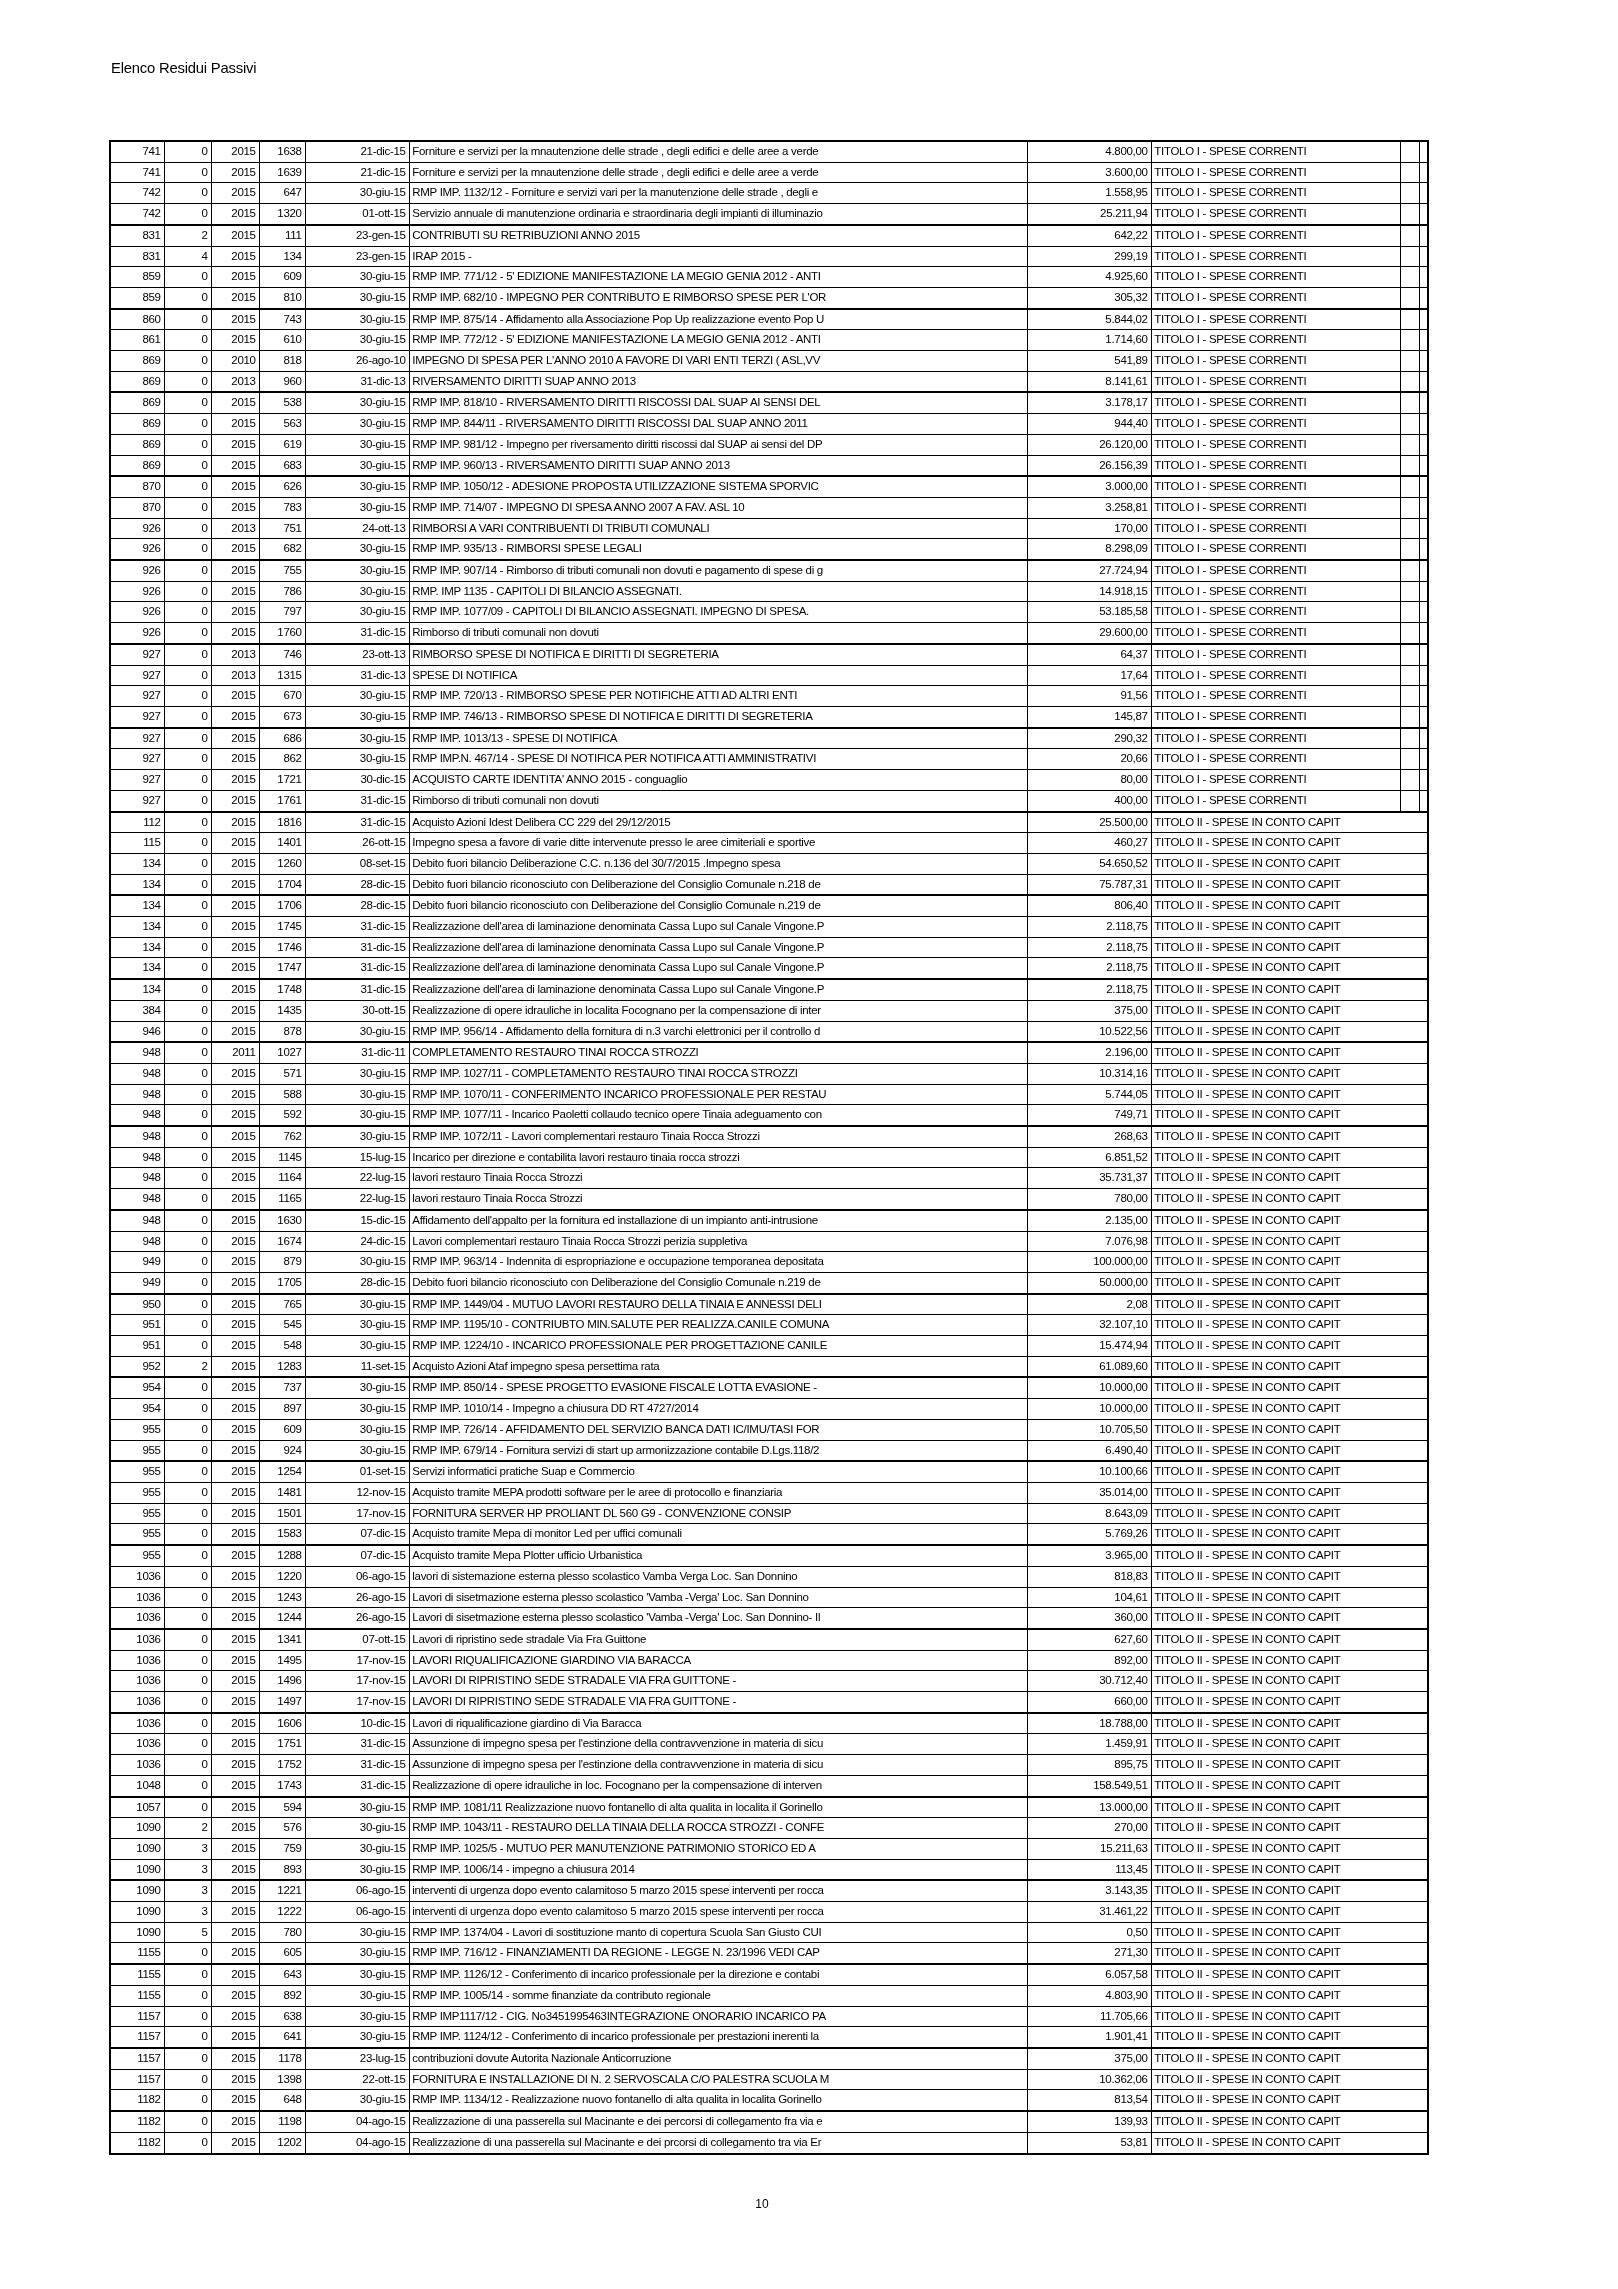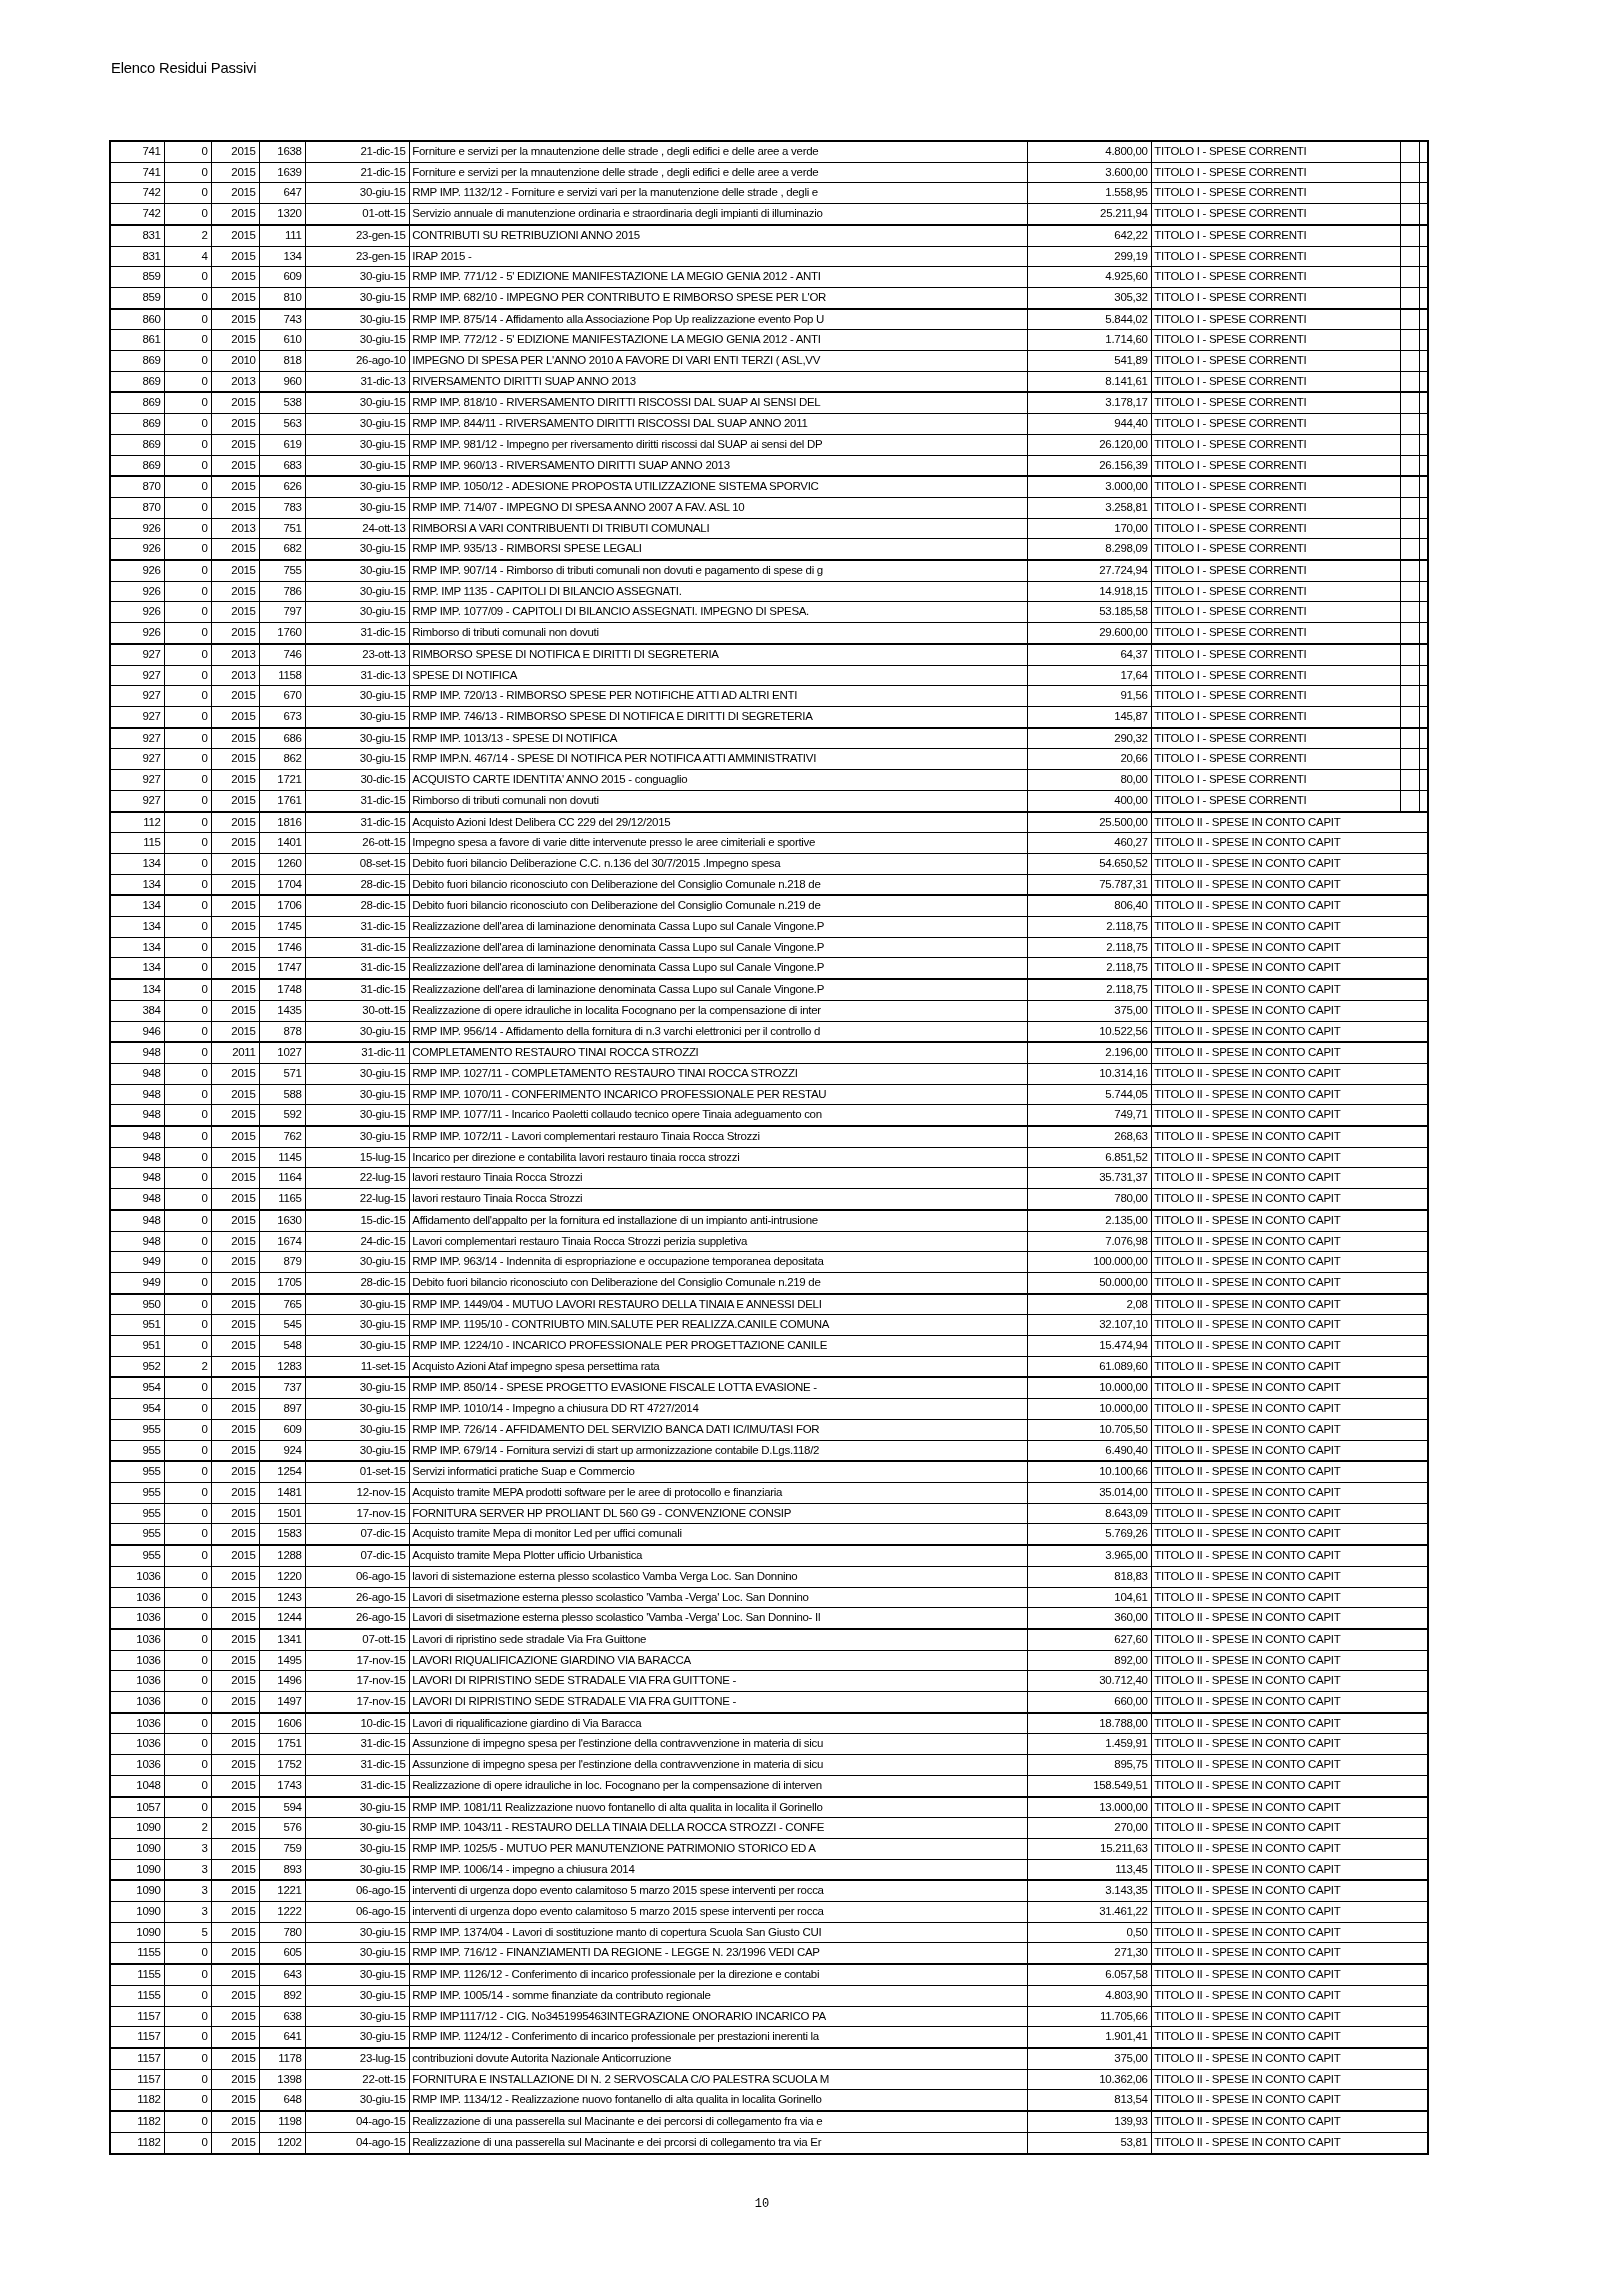--- a/index.html
+++ b/index.html
@@ -26,21 +26,21 @@
     vertical-align:middle;
   }
   table.residui tr.group-end td{border-bottom-width:2.8px;}
   td.num{text-align:right;padding-right:3.7px;}
   td.amt{text-align:right;padding-right:3.7px;}
   td.desc{text-align:left;}
   td.tit{text-align:left;}
   td.empty{padding:0;}
   .page-footer{
     position:absolute;top:2197px;left:0;width:1524px;
-    text-align:center;font-size:12px;color:#000;font-family:Liberation Mono, monospace;
+    text-align:center;font-size:12px;color:#000;
   }
 </style>
 </head>
 <body>
 
 <div class="doc-title">Elenco Residui Passivi</div>
 
 <table class="residui">
   <colgroup>
     <col style="width:54px">
@@ -352,21 +352,21 @@
         <td class="desc">RIMBORSO SPESE DI NOTIFICA E DIRITTI DI SEGRETERIA</td>
         <td class="amt">64,37</td>
         <td class="tit">TITOLO I - SPESE CORRENTI</td>
         <td class="empty"></td>
         <td class="empty"></td>
       </tr>
       <tr>
         <td class="num">927</td>
         <td class="num">0</td>
         <td class="num">2013</td>
-        <td class="num">1158</td>
+        <td class="num">1315</td>
         <td class="num">31-dic-13</td>
         <td class="desc">SPESE DI NOTIFICA</td>
         <td class="amt">17,64</td>
         <td class="tit">TITOLO I - SPESE CORRENTI</td>
         <td class="empty"></td>
         <td class="empty"></td>
       </tr>
       <tr>
         <td class="num">927</td>
         <td class="num">0</td>

